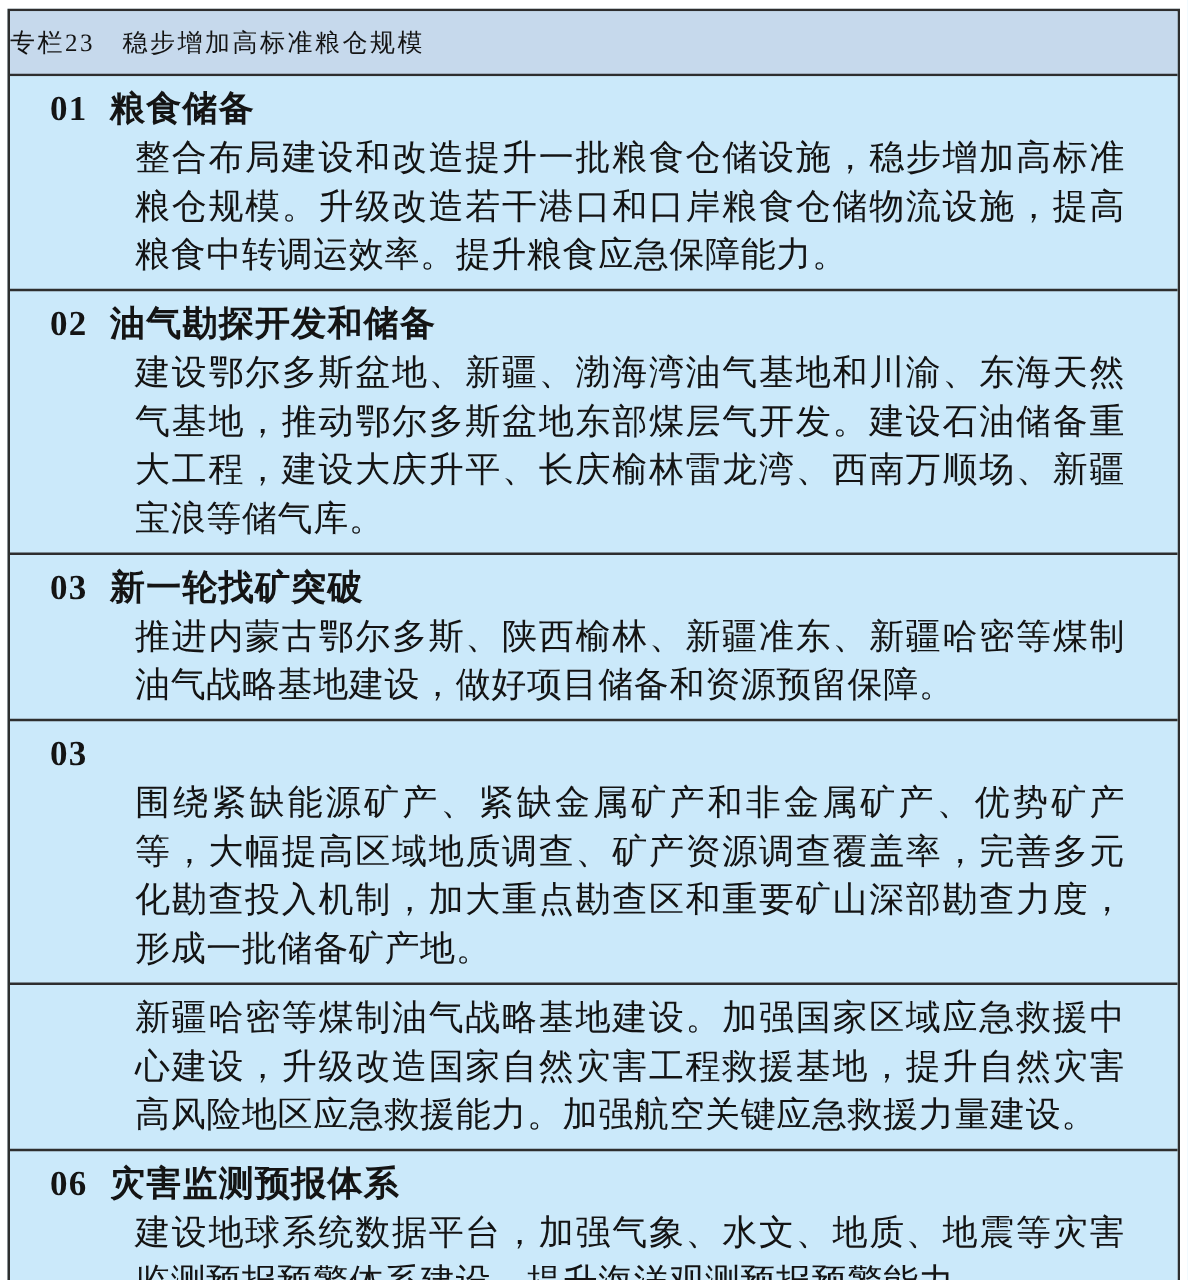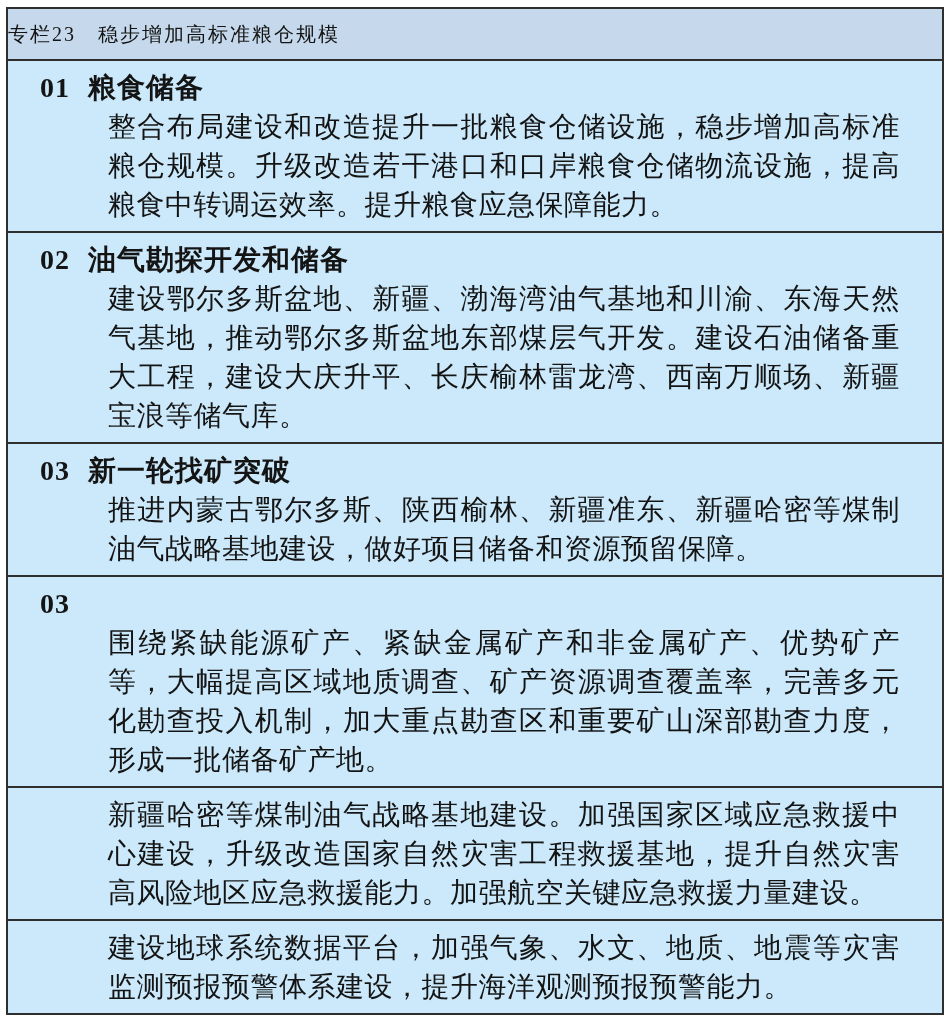--- a/index.html
+++ b/index.html
@@ -98,16 +98,20 @@
       <span class="num">03</span>
     </div>
     <p class="section-body">围绕紧缺能源矿产、紧缺金属矿产和非金属矿产、优势矿产等，大幅提高区域地质调查、矿产资源调查覆盖率，完善多元化勘查投入机制，加大重点勘查区和重要矿山深部勘查力度，形成一批储备矿产地。</p>
   </div>
 
   <div class="section">
     <p class="section-body">新疆哈密等煤制油气战略基地建设。加强国家区域应急救援中心建设，升级改造国家自然灾害工程救援基地，提升自然灾害高风险地区应急救援能力。加强航空关键应急救援力量建设。</p>
   </div>
 
   <div class="section">
+    <div class="title-row">
+      <span class="num">06</span>
+      <span class="title">灾害监测预报体系</span>
+    </div>
     <p class="section-body">建设地球系统数据平台，加强气象、水文、地质、地震等灾害监测预报预警体系建设，提升海洋观测预报预警能力。</p>
   </div>
 </div>
 </div>
 
 </body></html>

